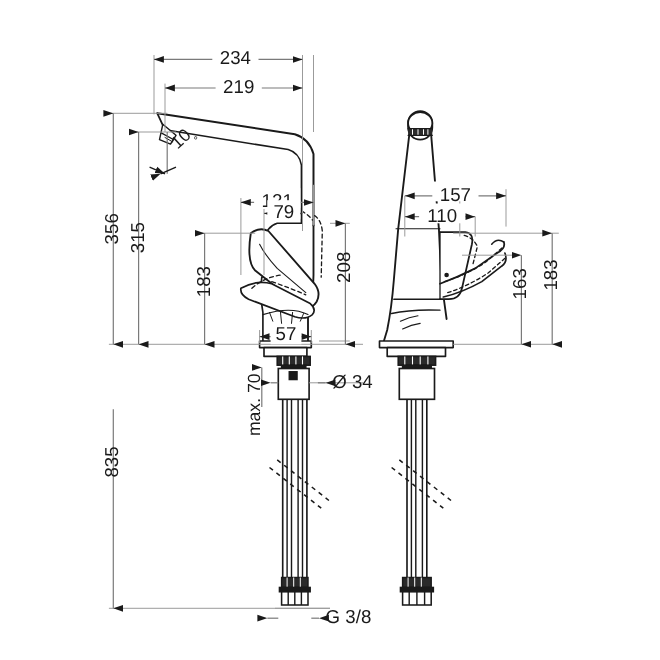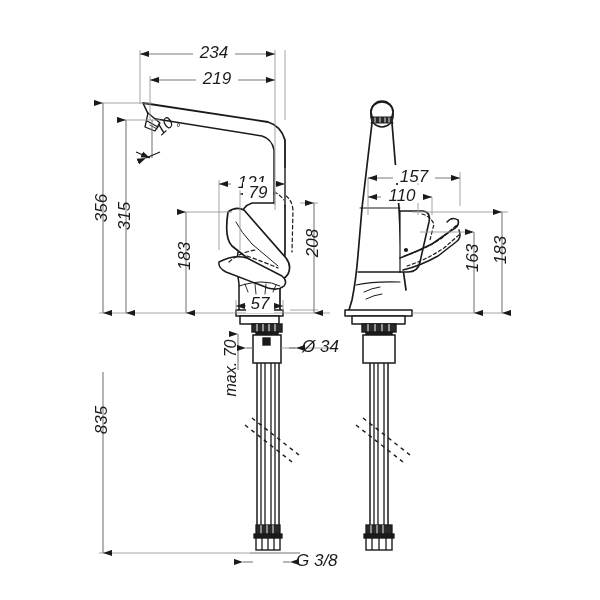--- a/index.html
+++ b/index.html
@@ -1,18 +1,18 @@
 <!DOCTYPE html>
 <html><head>
 <meta charset="utf-8">
 <style>
   html,body{margin:0;padding:0;background:#ffffff;}
   body{width:600px;height:600px;overflow:hidden;
        font-family:"Liberation Sans", sans-serif;}
-  #stage{position:relative;width:600px;height:600px;background:#fff;font-style:italic;}
+  #stage{position:relative;width:600px;height:600px;background:#fff;}
   svg{display:block;}
   text{font-family:"Liberation Sans", sans-serif;fill:#1a1a1a;}
 </style>
 </head>
 <body>
 
 <div id="stage">
 <svg width="600" height="600" viewBox="0 0 600 600" xmlns="http://www.w3.org/2000/svg">
 
   <defs>

